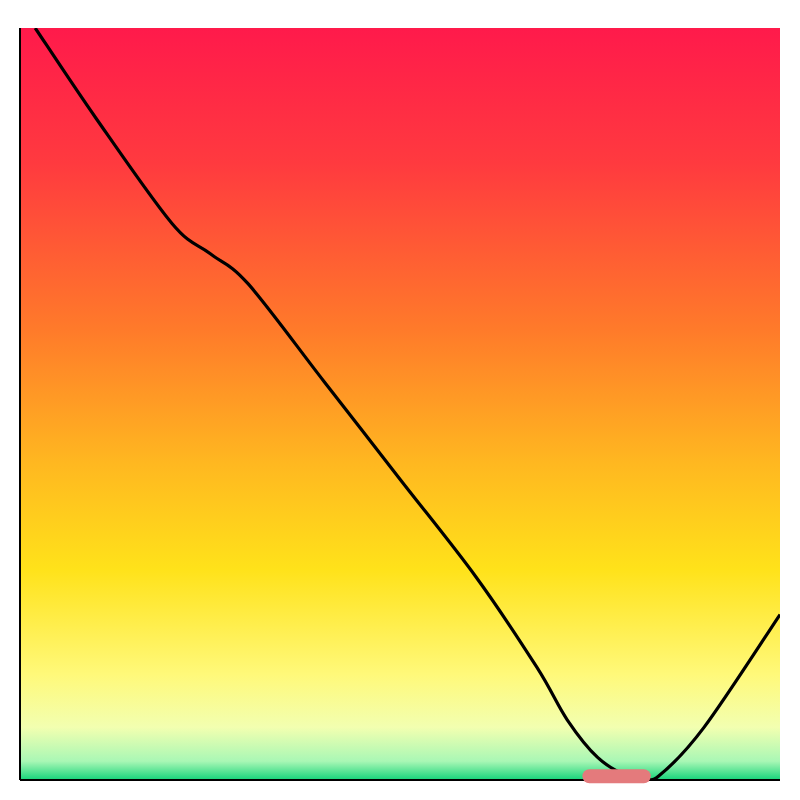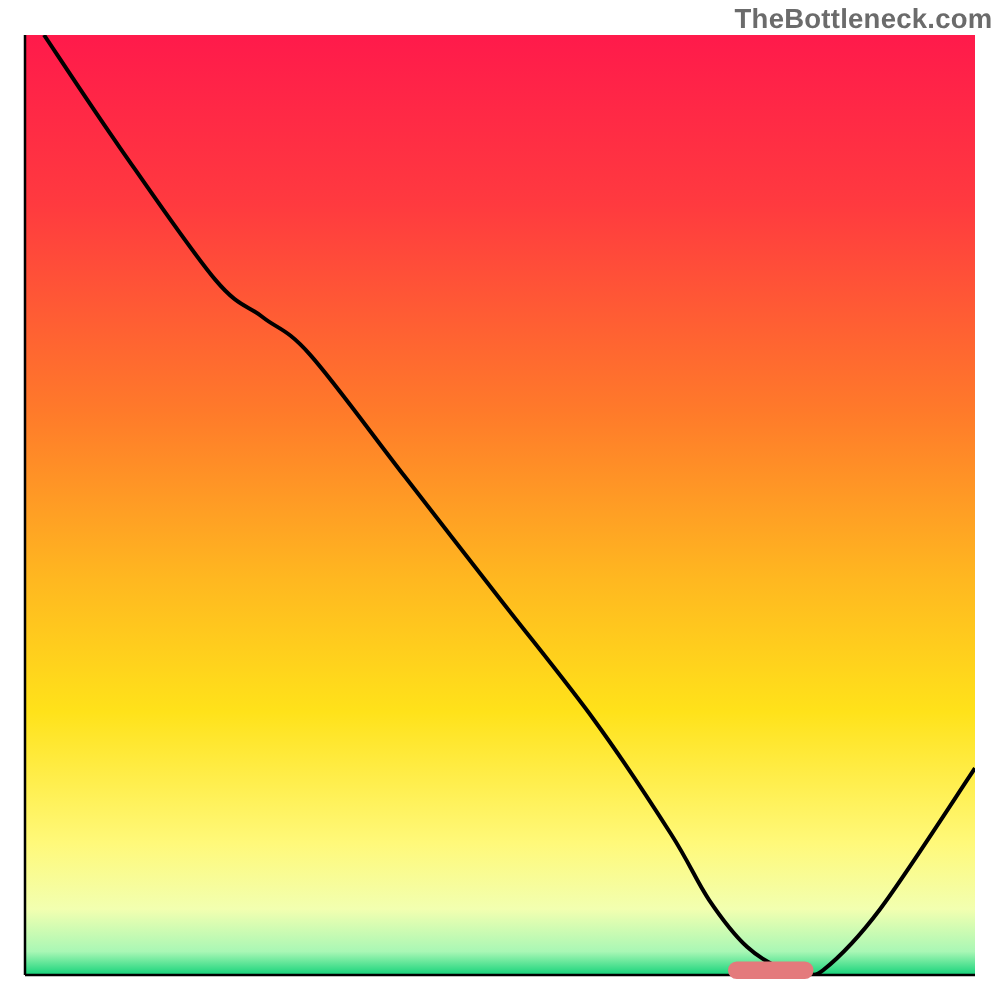--- a/index.html
+++ b/index.html
@@ -57,14 +57,13 @@
     <g id="axes" stroke="#000" stroke-width="2" fill="none">
       <line id="axis-left" x1="20" y1="28" x2="20" y2="780"></line>
       <line id="axis-bottom" x1="20" y1="780" x2="780" y2="780"></line>
     </g>
 
     <path id="curve" fill="none" stroke="#000" stroke-width="3.2" stroke-linejoin="round" clip-path="url(#plot-clip)" d="M 35.2 28 C 45.333333333333336 43.04, 73.2 85.65333333333334, 96 118.24 C 118.8 150.82666666666665, 153 200.96, 172 223.52 C 191 246.08, 197.33333333333334 243.57333333333338, 210 253.60000000000002 C 222.66666666666666 263.62666666666667, 229 262.3733333333333, 248 283.67999999999995 C 267 304.9866666666666, 298.6666666666667 348.85333333333335, 324 381.44 C 349.3333333333333 414.02666666666664, 374.6666666666667 446.61333333333334, 400 479.2 C 425.3333333333333 511.78666666666663, 453.2 545.6266666666667, 476 576.96 C 498.8 608.2933333333334, 521.6000000000001 643.3866666666665, 536.8000000000001 667.1999999999999 C 552 691.0133333333333, 557.0666666666666 704.8000000000001, 567.1999999999999 719.84 C 577.3333333333333 734.88, 587.4666666666667 748.04, 597.6 757.4399999999999 C 607.7333333333333 766.8399999999999, 620.4 773.1066666666667, 628 776.24 C 635.6 779.3733333333333, 638.1333333333332 776.24, 643.1999999999999 776.24 C 648.2666666666667 776.24, 648.2666666666667 784.3866666666667, 658.4 776.24 C 668.5333333333333 768.0933333333334, 683.7333333333333 754.3066666666666, 704 727.3599999999999 C 724.2666666666667 700.4133333333332, 767.3333333333334 633.36, 780 614.5600000000001"></path>
 
     <rect id="opt-marker" rx="7" ry="7" fill="#e47a7c" x="582.4" y="769.24" width="68.39999999999998" height="14"></rect>
   </svg>
 
-  <div class="watermark">TheBottleneck.com</div>
 </div>
 
 </body></html>

